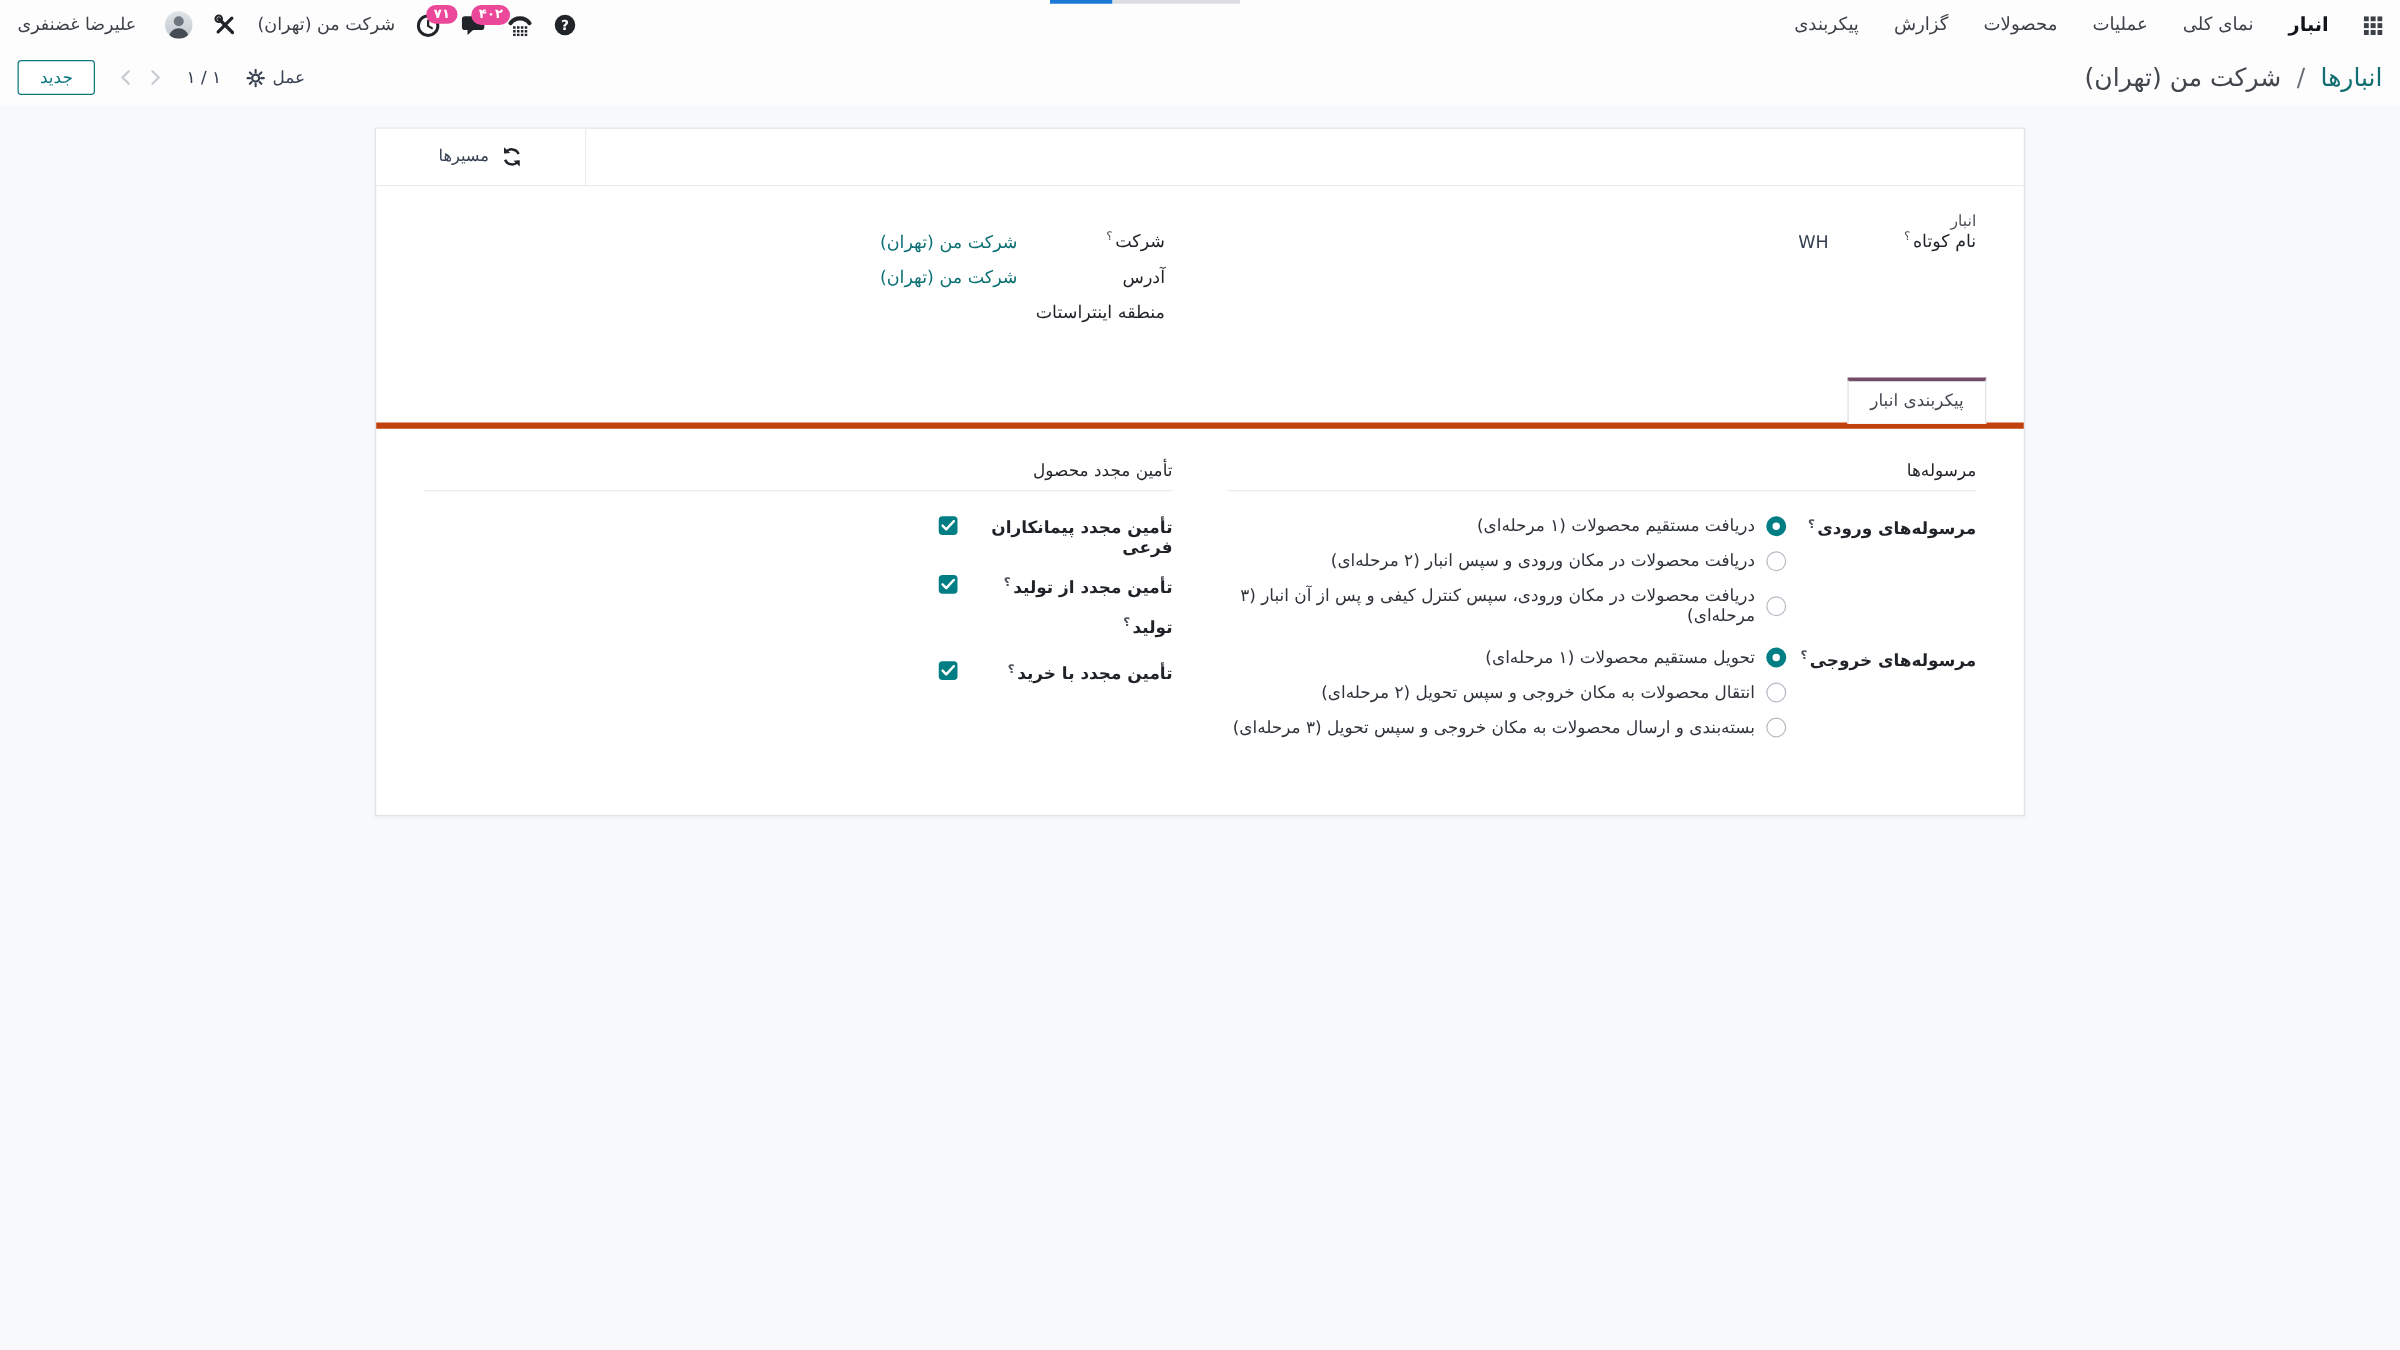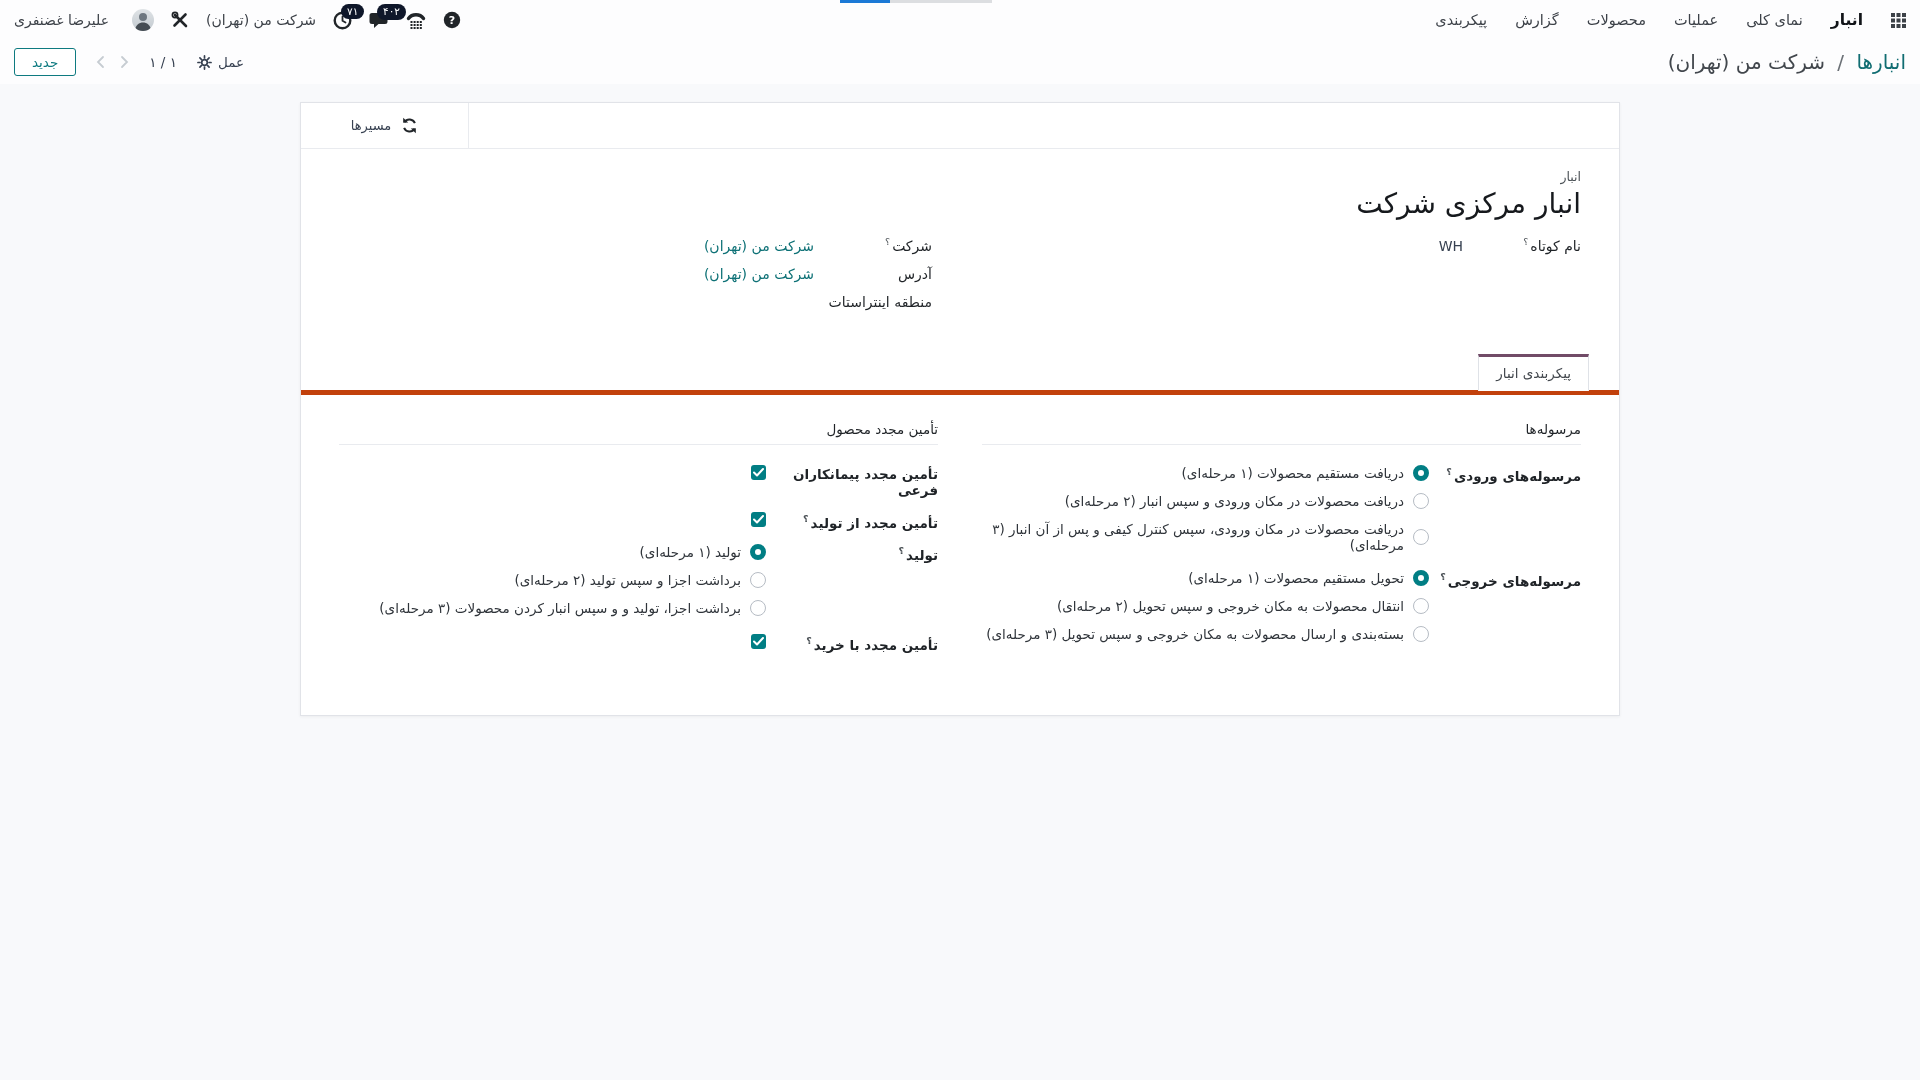--- a/index.html
+++ b/index.html
@@ -24,22 +24,22 @@
     padding:0 14px;
   }
   .nav-right { display:flex; align-items:center; gap:28px; }
   .apps-grid { width:15px; height:15px; display:block; cursor:pointer; }
   .app-name { font-weight:700; font-size:15.5px; color:#111418; cursor:pointer; }
   .nav-menu-item { font-size:14.5px; color:#3c4148; cursor:pointer; }
   .systray { display:flex; align-items:center; gap:17px; }
   .systray-icon { position:relative; display:flex; align-items:center; cursor:pointer; }
   .badge {
     position:absolute; top:-7px; left:8px;
-    background:#0f172a; color:#fff;
-    font-size:10.5px; font-weight:400;
+    background:#ec4899; color:#fff;
+    font-size:10.5px; font-weight:700;
     padding:1px 6px 2px; border-radius:9px;
     line-height:1.2; white-space:nowrap; z-index:2;
   }
   .company-name { font-size:14px; color:#3c4148; cursor:pointer; }
   .user-zone { display:flex; align-items:center; gap:23px; cursor:pointer; }
   .avatar {
     width:22px; height:22px; border-radius:50%;
     background:linear-gradient(180deg,#dfe3e6 0%,#c2c9cf 100%);
     overflow:hidden; display:flex; align-items:flex-end; justify-content:center;
   }
@@ -251,21 +251,20 @@
           <path d="M13.9 6.2 A6 6 0 0 0 3.4 5.1" fill="none" stroke="#212529" stroke-width="2"></path>
           <polygon points="2.2,1.6 2.2,6.6 7.2,6.2" fill="#212529" transform="translate(0,-0.8)"></polygon>
           <path d="M3.1 10.8 A6 6 0 0 0 13.6 11.9" fill="none" stroke="#212529" stroke-width="2"></path>
           <polygon points="14.8,15.4 14.8,10.4 9.8,10.8" fill="#212529" transform="translate(0,0.8)"></polygon>
         </svg>
       </button>
     </div>
 
     <div class="title-block">
       <div class="record-type">انبار</div>
-      <h1 class="record-name">انبار مرکزی شرکت</h1>
     </div>
 
     <div class="fields-grid">
 
       <div>
         <div class="field-row">
           <span class="field-label"><span>نام کوتاه</span><sup class="hint">؟</sup></span>
           <span class="field-value">WH</span>
         </div>
       </div>
@@ -348,34 +347,20 @@
           <span class="group-label"><span>تأمین مجدد از تولید</span><sup class="hint">؟</sup></span>
           <span class="checkbox">
             <svg width="11" height="9" viewBox="0 0 11 9">
                 <polyline points="1,4.5 4,7.5 10,1" fill="none" stroke="#fff" stroke-width="2" stroke-linecap="round" stroke-linejoin="round"></polyline>
               </svg>
           </span>
         </div>
 
         <div class="group-row">
           <span class="group-label"><span>تولید</span><sup class="hint">؟</sup></span>
-          <div class="options-stack">
-            <label class="option">
-              <span class="radio selected"></span>
-              <span class="option-label">تولید (۱ مرحله‌ای)</span>
-            </label>
-            <label class="option">
-              <span class="radio"></span>
-              <span class="option-label">برداشت اجزا و سپس تولید (۲ مرحله‌ای)</span>
-            </label>
-            <label class="option">
-              <span class="radio"></span>
-              <span class="option-label">برداشت اجزا، تولید و و سپس انبار کردن محصولات (۳ مرحله‌ای)</span>
-            </label>
-          </div>
         </div>
 
         <div class="group-row mt-extra">
           <span class="group-label"><span>تأمین مجدد با خرید</span><sup class="hint">؟</sup></span>
           <span class="checkbox">
             <svg width="11" height="9" viewBox="0 0 11 9">
                 <polyline points="1,4.5 4,7.5 10,1" fill="none" stroke="#fff" stroke-width="2" stroke-linecap="round" stroke-linejoin="round"></polyline>
               </svg>
           </span>
         </div>

